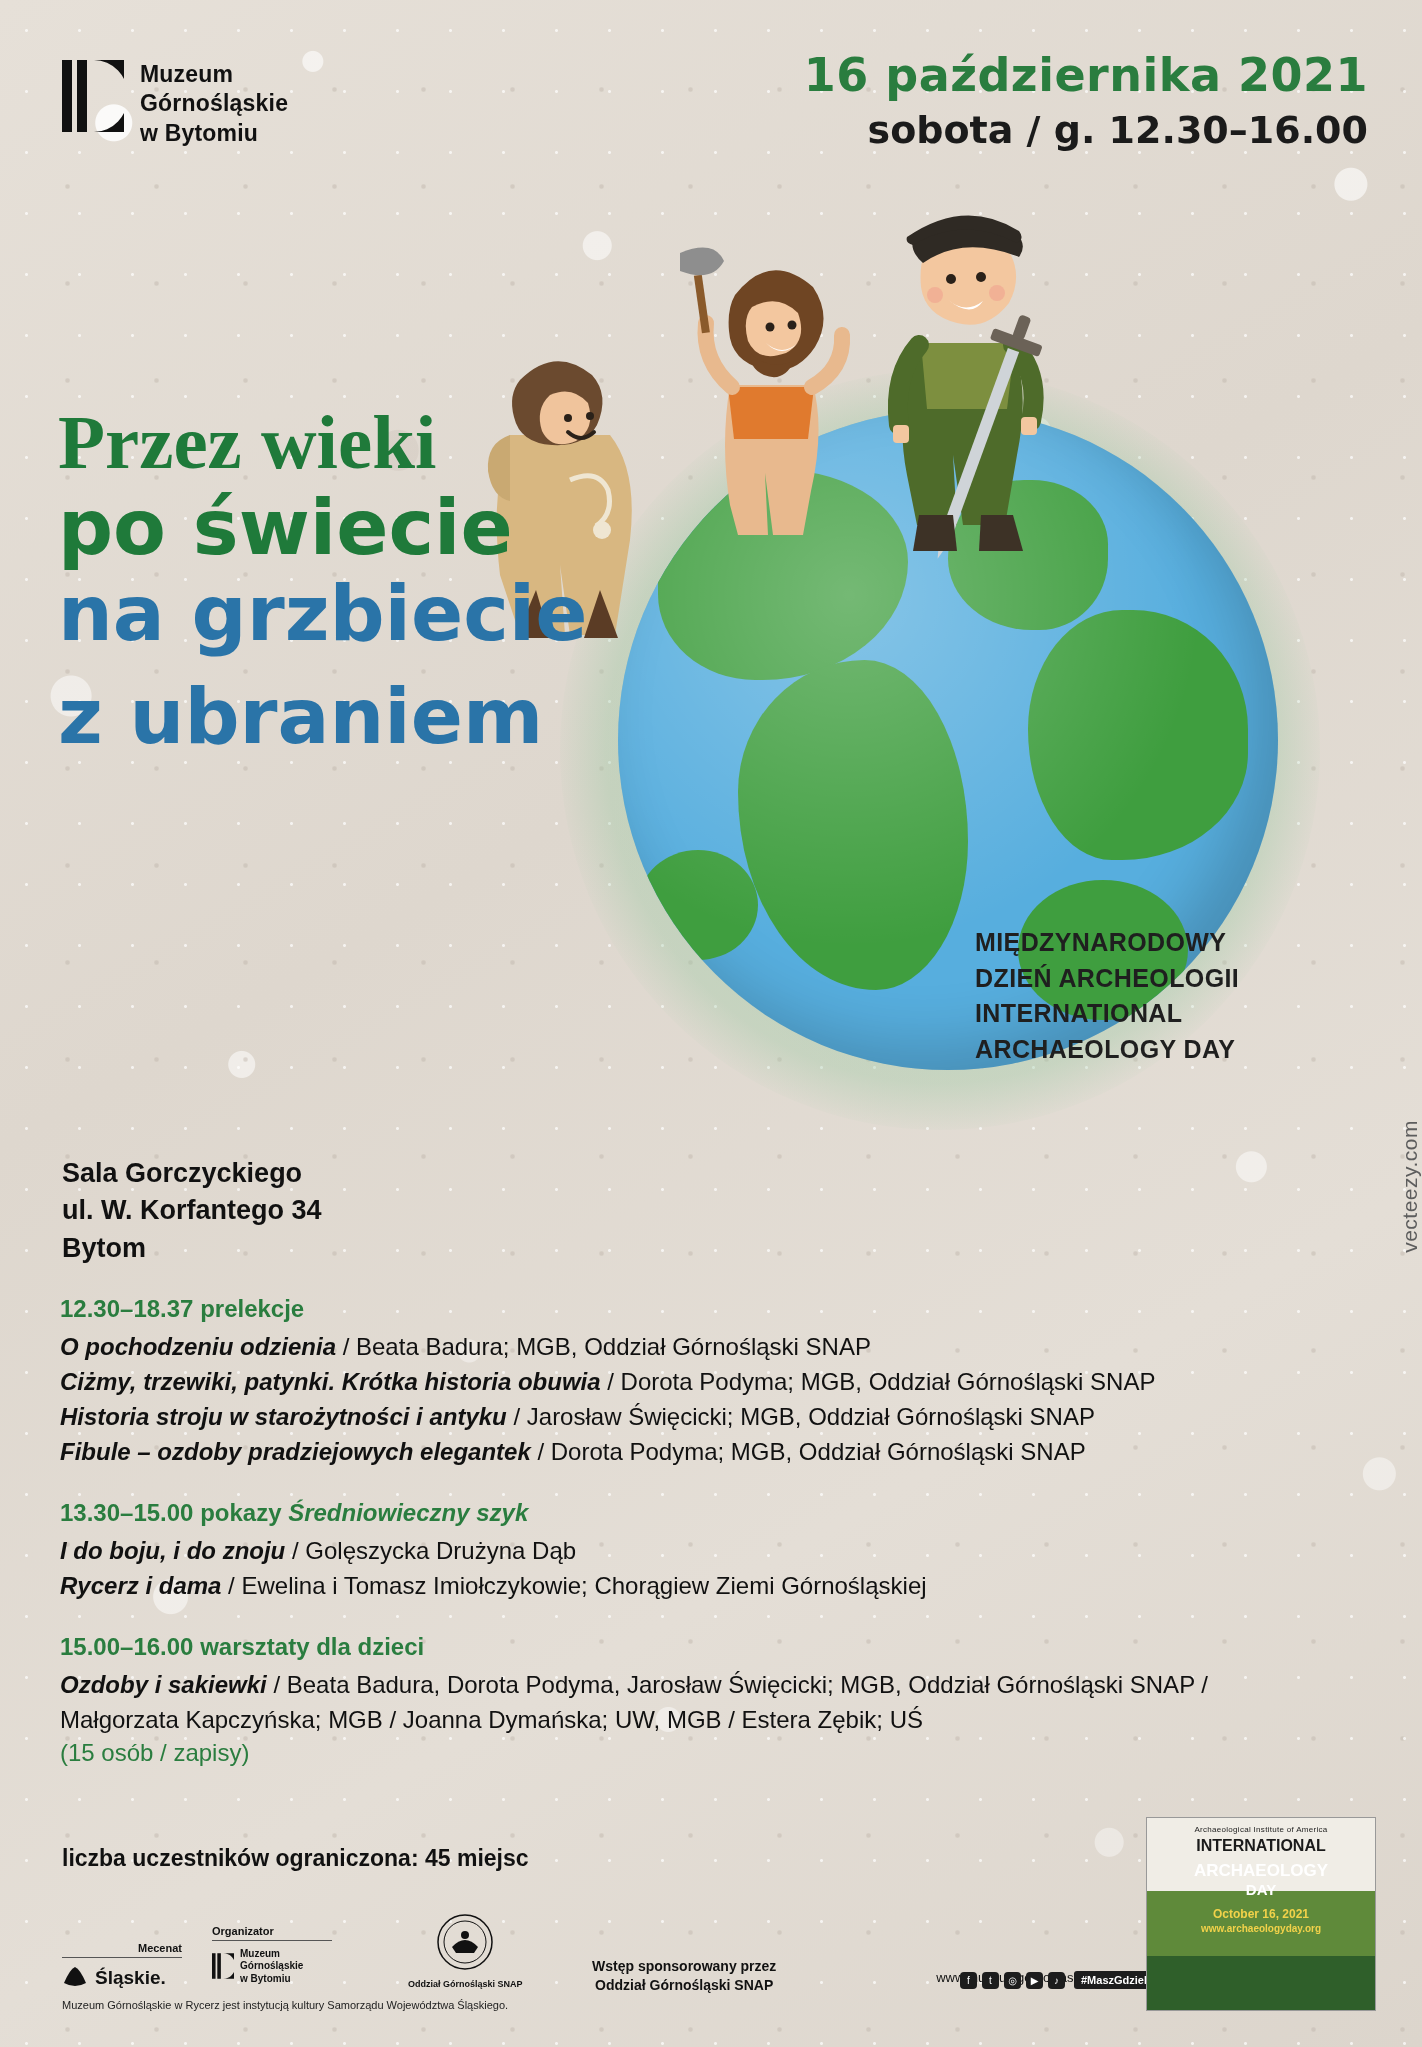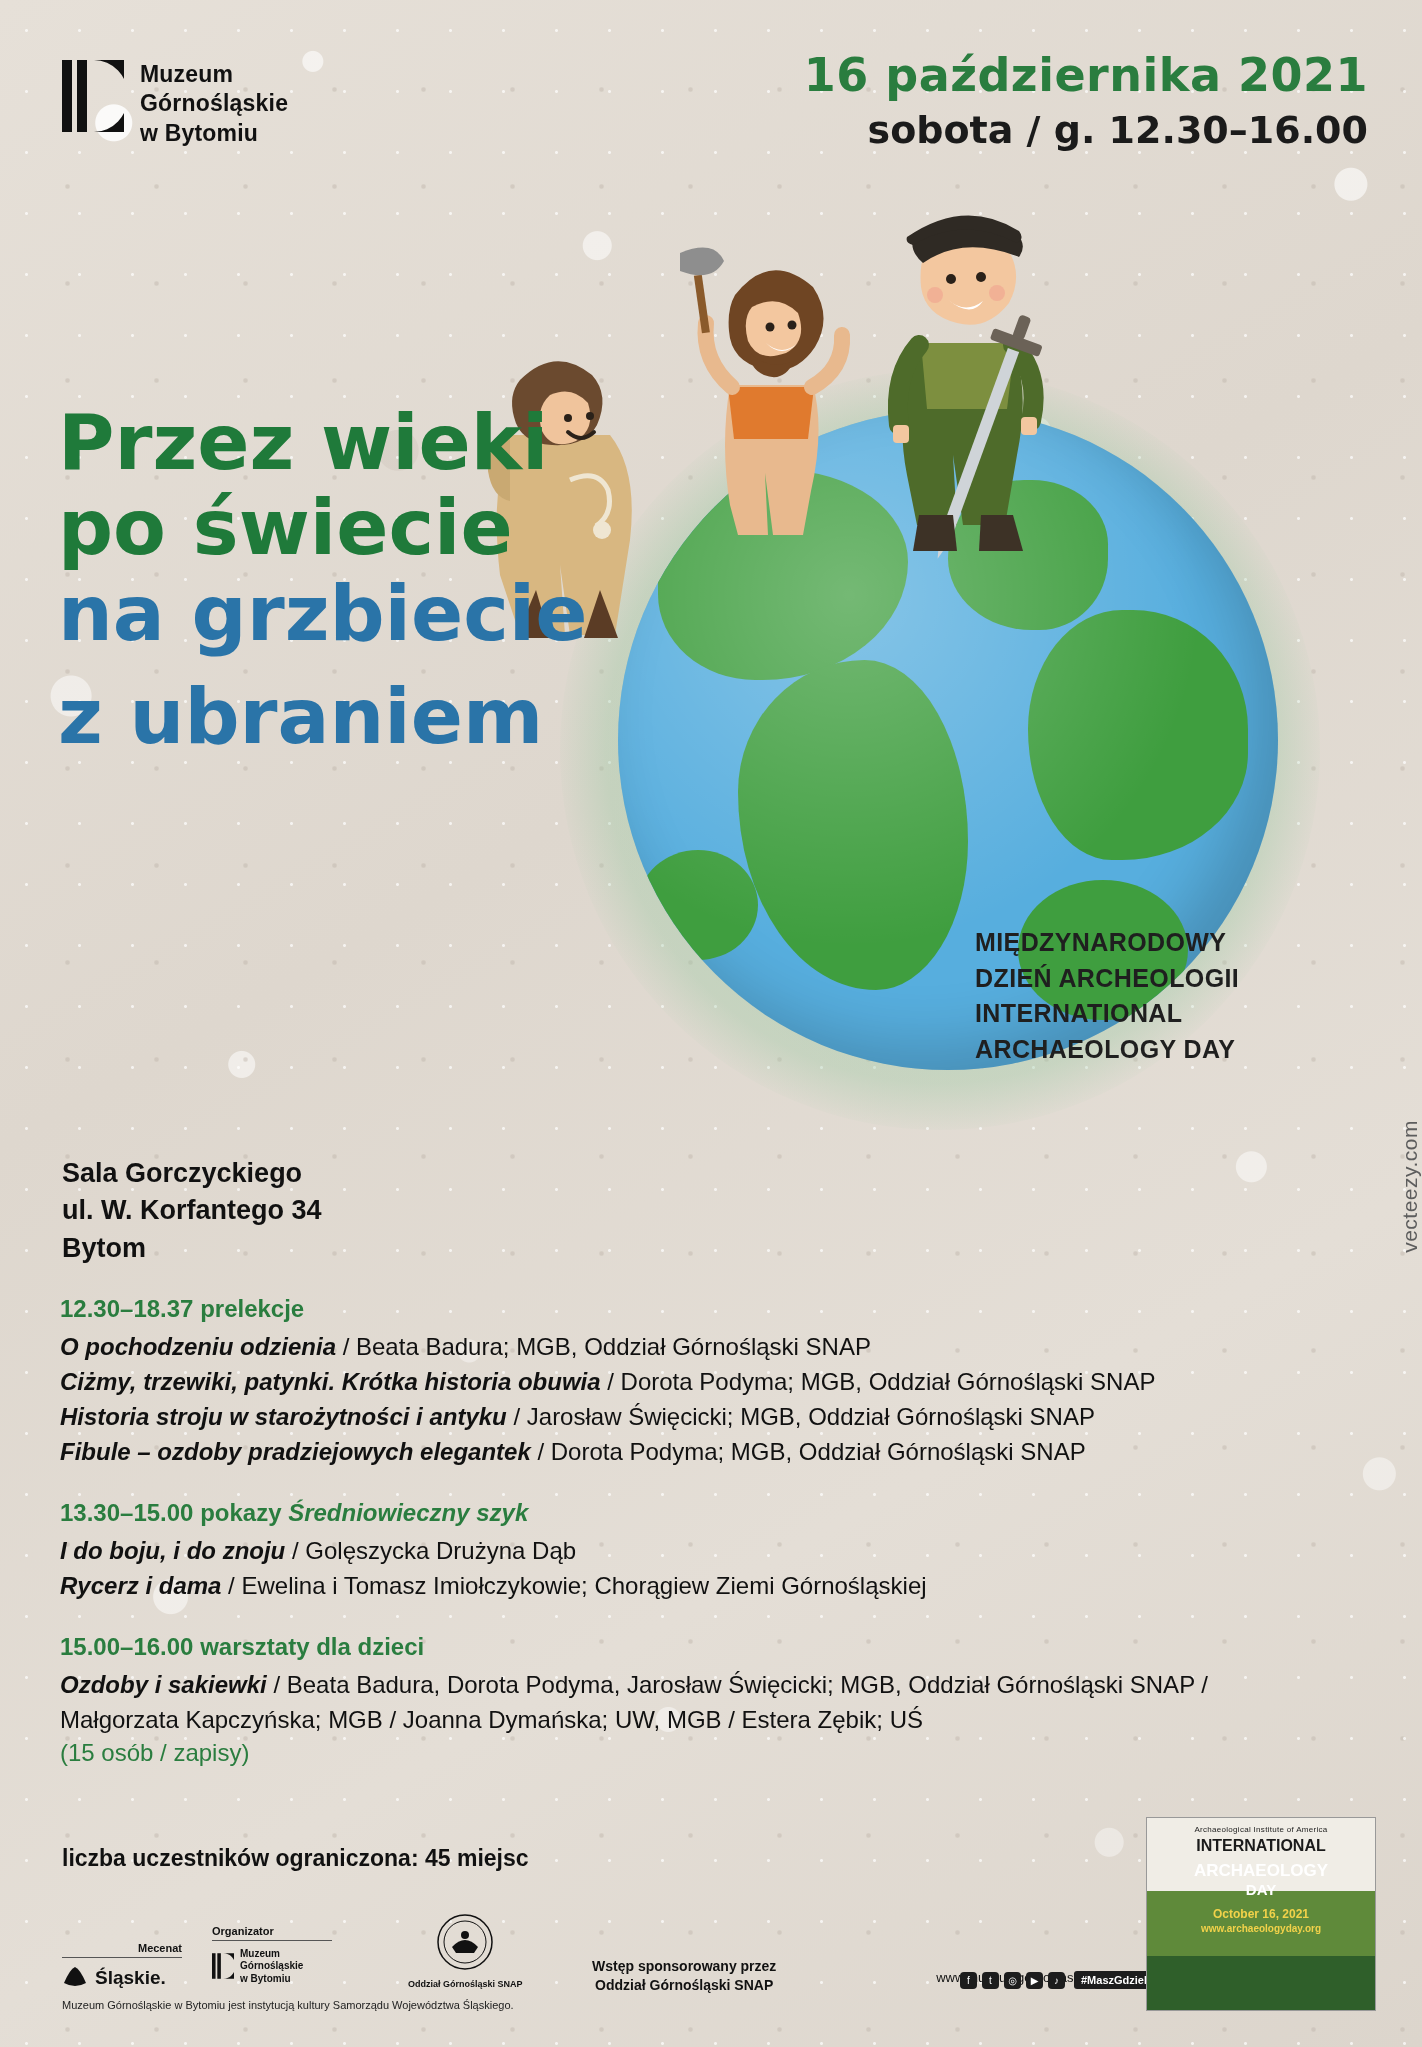--- a/index.html
+++ b/index.html
@@ -100,21 +100,21 @@
     font-size: 21px; color: #5d5d5d; letter-spacing: .5px;
     white-space: nowrap;
   }
 
   
   .title {
     position: absolute; left: 58px; top: 405px; width: 620px;
     font-family: "DejaVu Sans", sans-serif;
   }
   .t-line { line-height: .98; margin-bottom: 10px; }
-  .t1 { font-size: 77px; font-weight: 700; color: #1f7a3a; letter-spacing: 0px; }
+  .t1 { font-size: 77px; font-weight: 700; color: #1f7a3a; letter-spacing: 0px; font-family: Liberation Serif, serif; }
   .t2 { font-size: 77px; font-weight: 700; color: #1f7a3a; letter-spacing: 0px; }
   .t3 { font-size: 77px; font-weight: 700; color: #2a74a8; letter-spacing: 0px; margin-top: 28px;}
   .t4 { font-size: 77px; font-weight: 700; color: #2a74a8; letter-spacing: 0px; }
 
   .venue {
     position: absolute; left: 62px; top: 1155px;
     font-size: 27px; font-weight: 700; line-height: 1.38; color: #111;
   }
 
   
@@ -334,21 +334,21 @@
     <div class="f-snap">
       <svg width="58" height="58" viewBox="0 0 58 58">
         <circle cx="29" cy="29" r="27" fill="none" stroke="#111" stroke-width="1.5"></circle>
         <circle cx="29" cy="29" r="21" fill="none" stroke="#111" stroke-width="1"></circle>
         <path d="M16 34 q13 -14 26 0 l-4 6 h-18z" fill="#111"></path>
         <circle cx="29" cy="22" r="4" fill="#111"></circle>
       </svg>
       <div class="f-snap-cap">Oddział Górnośląski SNAP</div>
     </div>
 
-    <div class="disclaimer">Muzeum Górnośląskie w Bytomiu jest instytucją kultury Samorządu Województwa Śląskiego.</div>
+    <div class="disclaimer">Muzeum Górnośląskie w Rycerz jest instytucją kultury Samorządu Województwa Śląskiego.</div>
 
     <div class="spons">
       <div>Wstęp sponsorowany przez</div>
       <div>Oddział Górnośląski SNAP</div>
     </div>
 
     <div class="site">www.muzeumgornoslaskie.pl</div>
 
     <div class="socials">
       <span class="sico">f</span>

